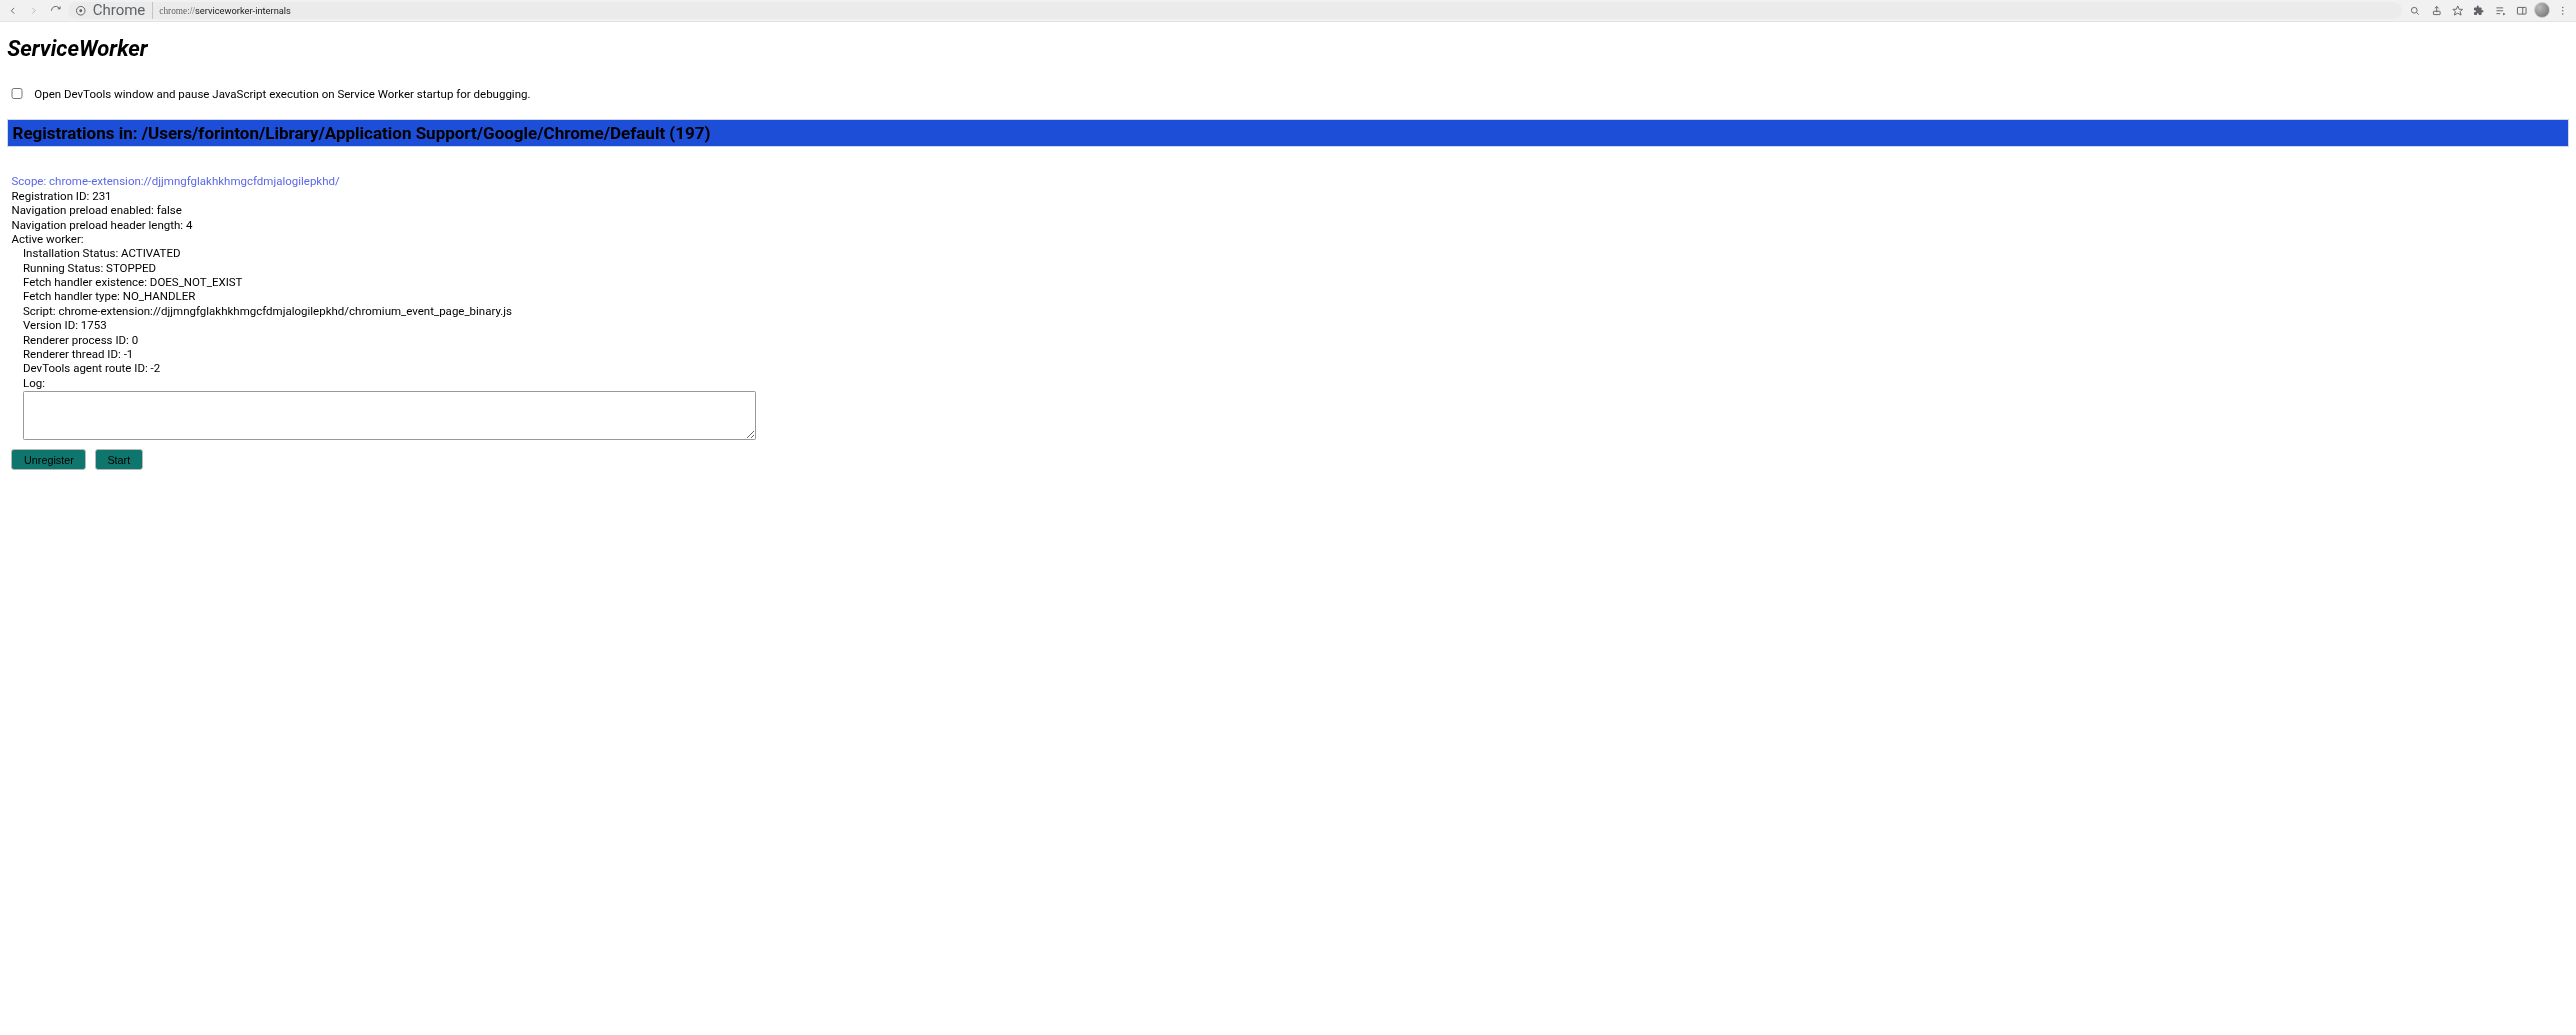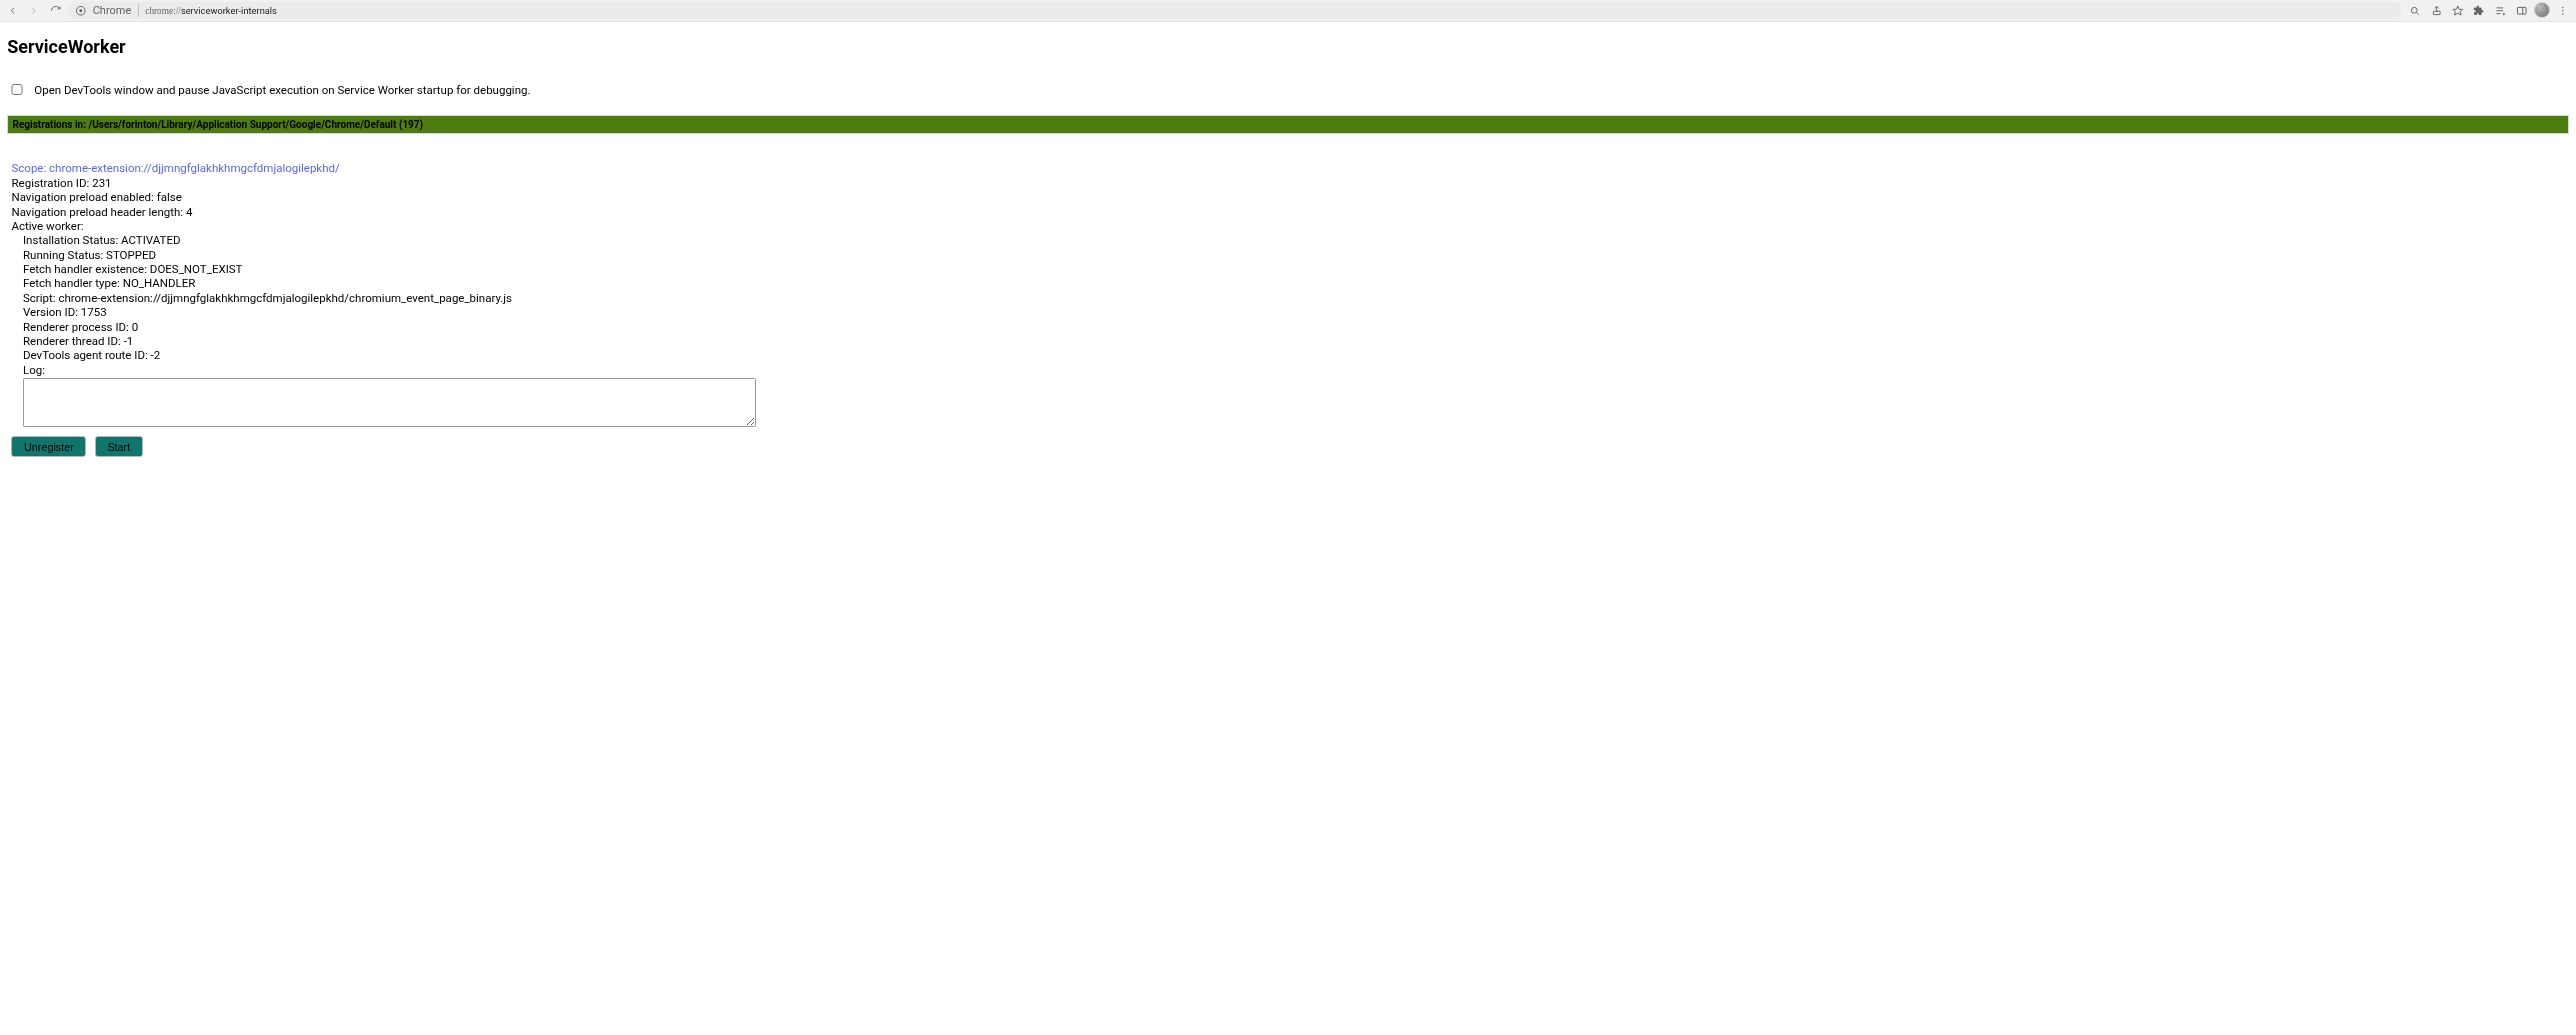--- a/index.html
+++ b/index.html
@@ -41,63 +41,64 @@
     background: #ebebeb;
     border-radius: 10px;
     padding: 0 7.2px;
     color: #5f6368;
     gap: 5.8px;
     min-width: 144px;
     overflow: hidden;
   }
   .toolbar .addr .chrome-label {
     color: #5f6368;
-    font-size: 11px;
+    font-size: 15px;
     border-right: 0.7px solid #c4c4c4;
     padding-right: 7.2px;
   }
   .toolbar .addr .url-protocol { color: #5f6368; font-family: Liberation Serif, serif; }
   .toolbar .addr .url-rest { color: #202124; }
   .toolbar .avatar {
     width: 16px;
     height: 16px;
     border-radius: 50%;
     background: radial-gradient(circle at 30% 30%, #bcbcbc, #6b6b6b);
     border: 0.7px solid #ccc;
     flex-shrink: 0;
   }
   .toolbar svg { width: 11.5px; height: 11.5px; display: block; }
   
   .page {
     padding: 7.2px;
   }
   h1.page-title {
-    font-size: 18px;
+    font-size: 22px;
     font-weight: 700;
     margin: 7.2px 0 16px 0;
+    font-style: italic;
   }
   .debug-row {
     display: flex;
     align-items: center;
     gap: 8.6px;
     font-size: 11.5px;
     margin-bottom: 17px;
     margin-top: 24px;
   }
   .debug-row input[type="checkbox"] {
     width: 11.5px;
     height: 11.5px;
     accent-color: #1a73e8;
   }
   .reg-header {
-    background: #4d7c0f;
+    background: #1d4ed8;
     border: 0.7px solid #cfd8e3;
     padding: 2.9px 4.3px;
     font-weight: 700;
-    font-size: 10px;
+    font-size: 17px;
   }
   .reg-body {
     padding: 7.2px 4.3px 0 4.3px;
     font-size: 11.5px;
     line-height: 1.25;
     margin-top: 20px;
   }
   .scope-link {
     color: #5b67e9;
     text-decoration: none;

